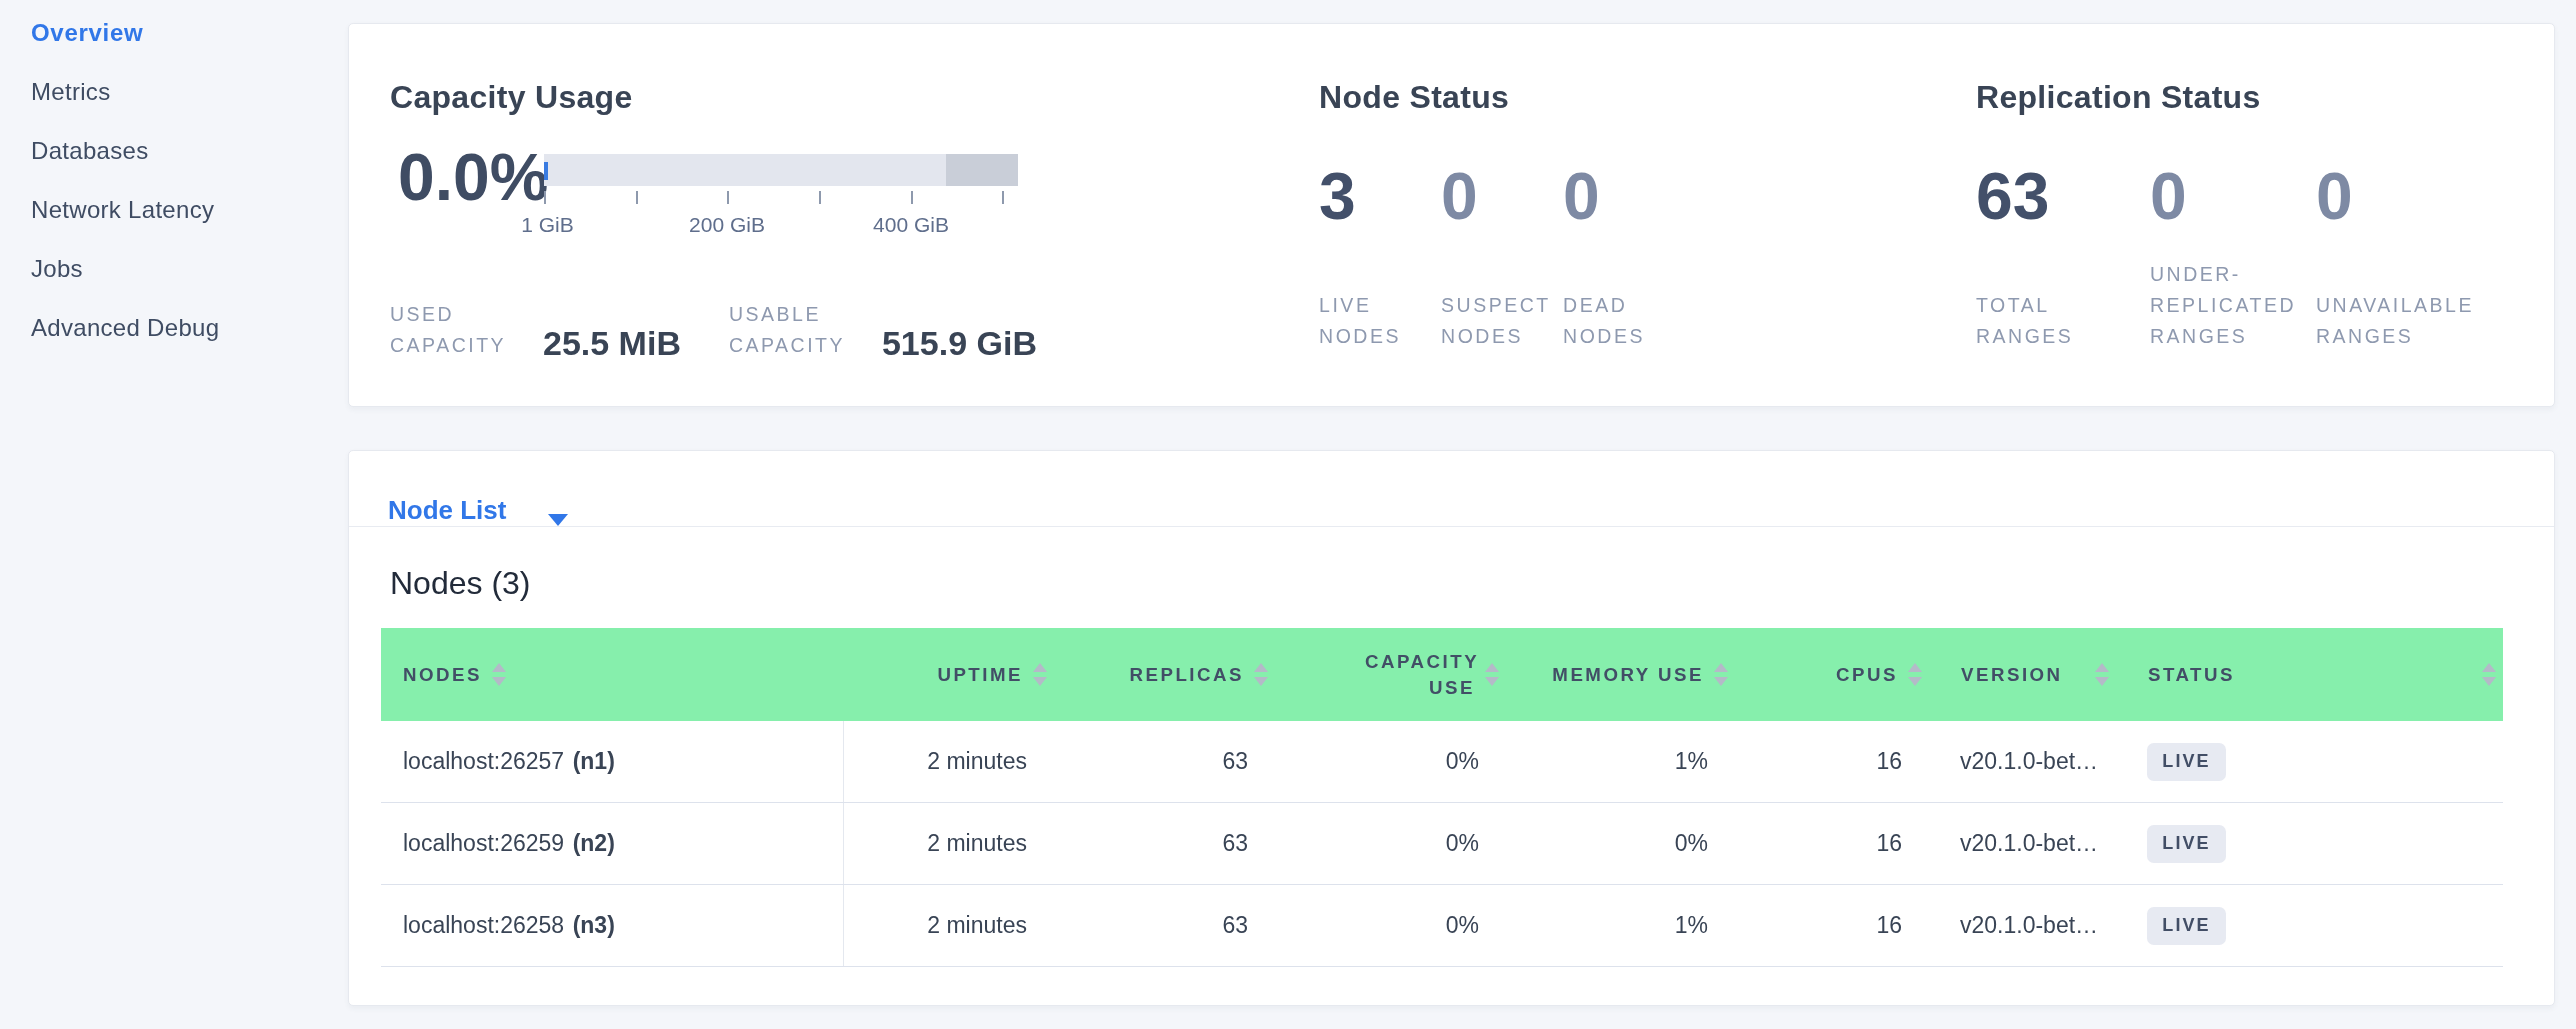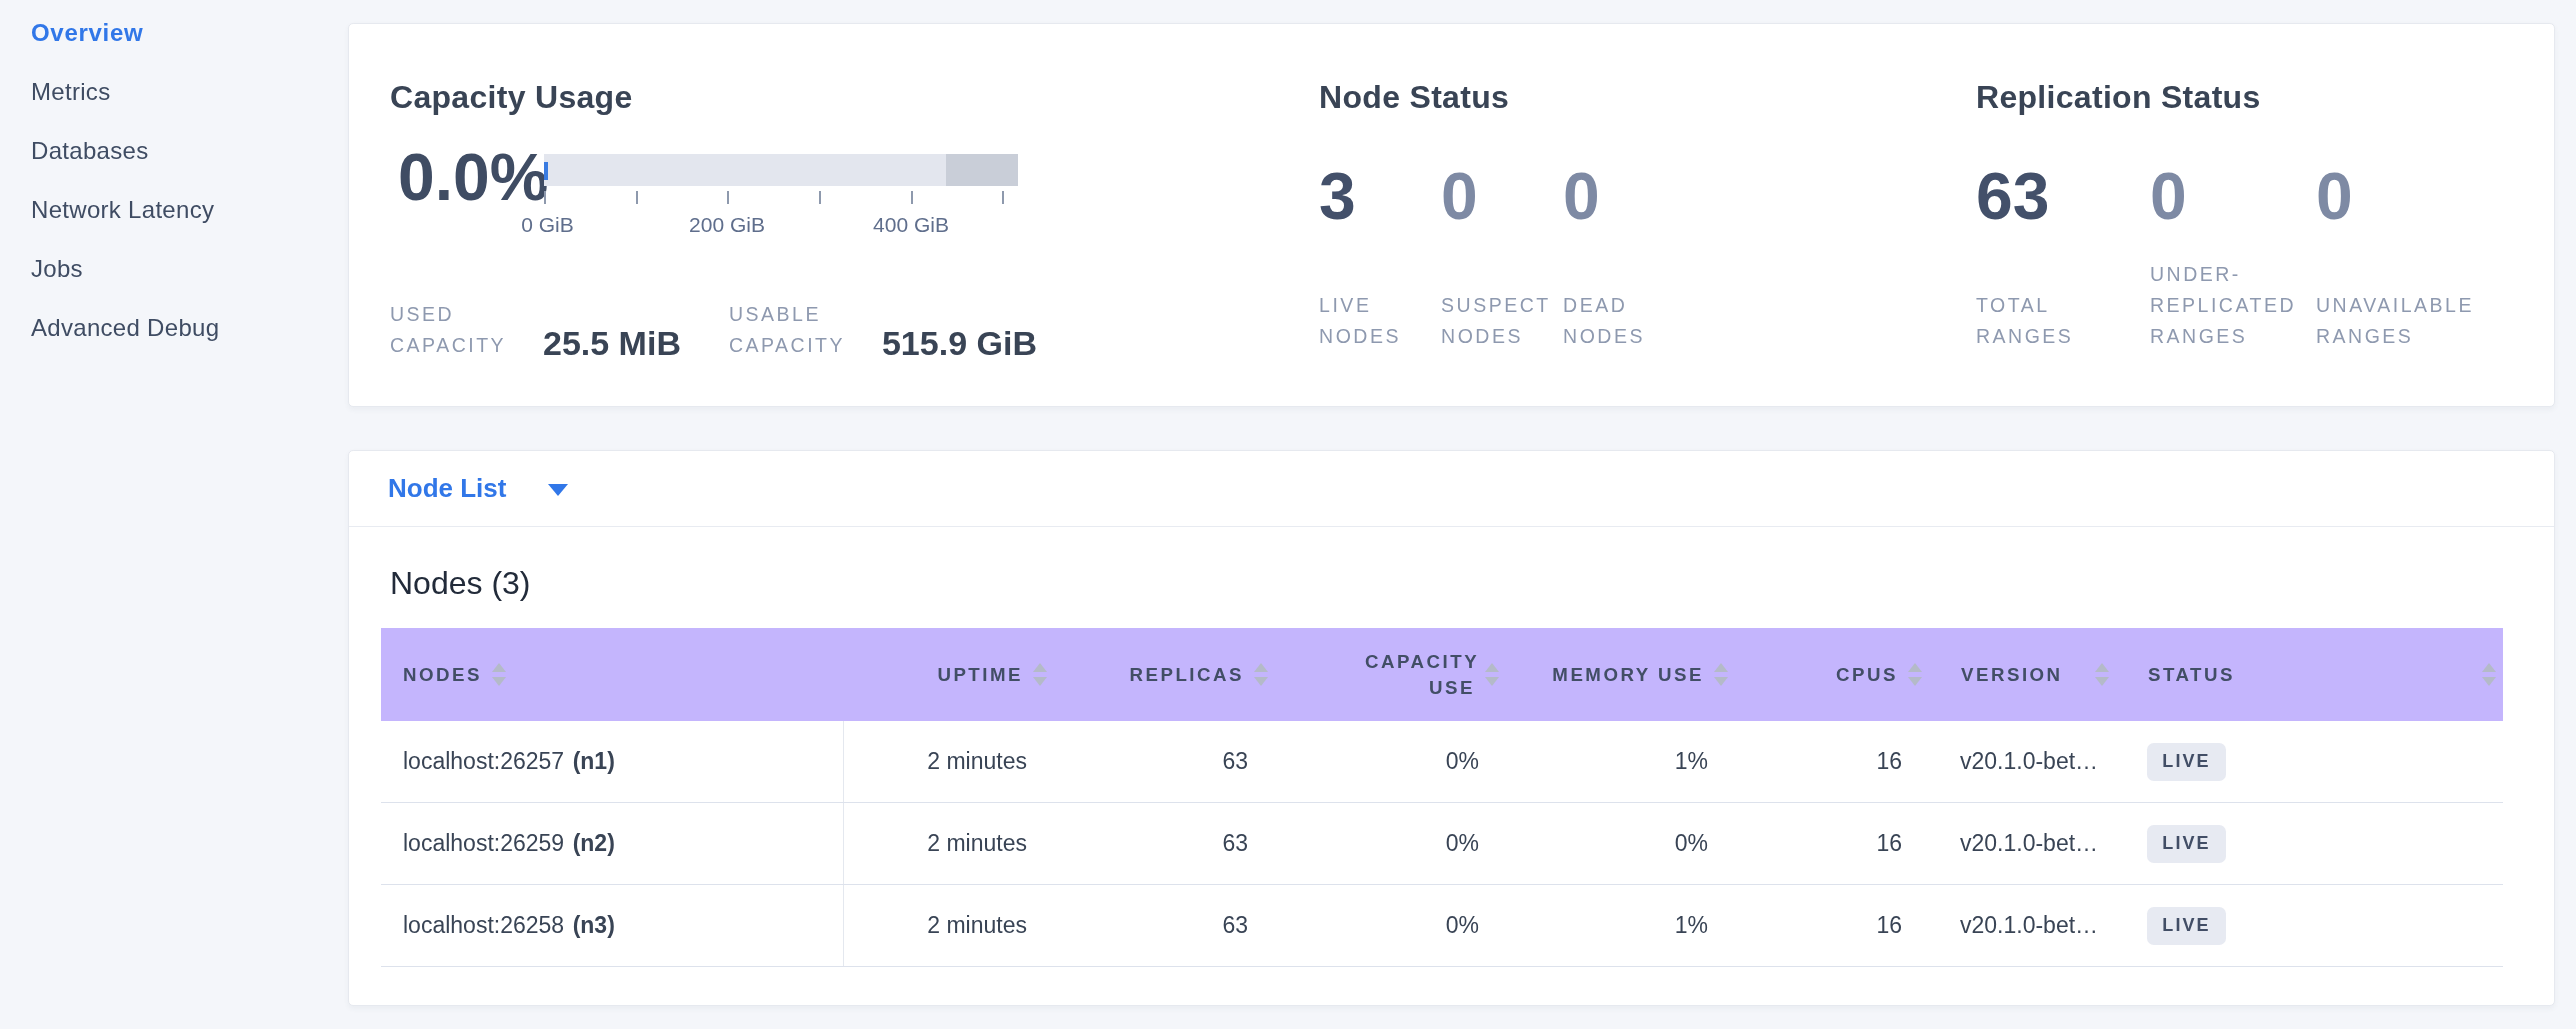--- a/index.html
+++ b/index.html
@@ -63,38 +63,38 @@
   .ns  .stat-col { width:122px; }
   .rep .stat-col:nth-child(1) { width:174px; }
   .rep .stat-col:nth-child(2) { width:166px; }
   .rep .stat-col:nth-child(3) { width:238px; }
   .big-num { font-size:66px; line-height:71px; font-weight:600; color:#43506a; }
   .big-num.muted { color:#7e8aa4; }
   .stat-col .stat-label { margin-top:auto; padding-right:17px; }
 
   
   .nl-header {
-    height:76px; display:flex; align-items:center;
+    height:76px; display:flex; align-items:flex-end;
     padding-left:39px; border-bottom:1.7px solid #e8ebf1; cursor:pointer;gap:16px;
   }
   .nl-label { font-size:26px; font-weight:600; color:#3177e8; }
   .caret {
     width:0; height:0; margin-left:25.5px; margin-top:3.4px;
     border-left:10.2px solid transparent; border-right:10.2px solid transparent;
     border-top:12.7px solid #3177e8;
   }
   .nodes-heading { margin:36px 0 24px 41px; font-size:32px; font-weight:500; color:#222b3a; line-height:41px; }
 
   .ntable { margin:0 53px 0 32px; width:2122px; font-size:23px; }
   .tr-head, .tr {
     display:grid;
     grid-template-columns:463px 210px 221px 231px 229px 194px 187px 1fr;
     align-items:center;
   }
-  .tr-head { height:93px; background:#c4b5fd; }
+  .tr-head { height:93px; background:#86efac; }
   .th {
     display:flex; align-items:center; justify-content:flex-end; gap:10.2px;
     font-size:18.7px; font-weight:bold; letter-spacing:2.5px; color:#424e66;
     cursor:pointer; padding-right:6.8px;
   }
   .th .lbl { text-align:right; line-height:25.5px; }
   .th.c-nodes { justify-content:flex-start; padding-left:22px; }
   .th.c-version, .th.c-status { justify-content:space-between; padding-left:32px; }
   .th.c-capuse .lbl { width:110px; }
   .sort { display:inline-flex; flex-direction:column; gap:4.2px; flex:none; }
@@ -140,21 +140,21 @@
         <div class="secondary" style="width: 15.2%; background: rgb(201, 206, 216);"></div>
         <div class="used-marker" style="background: rgb(58, 124, 225);"></div>
       </div>
       <div class="gauge-axis">
         <div class="tick t0"></div>
         <div class="tick t1"></div>
         <div class="tick t2"></div>
         <div class="tick t3"></div>
         <div class="tick t4"></div>
         <div class="tick t5"></div>
-        <div class="axis-label l0">0 GiB</div>
+        <div class="axis-label l0">1 GiB</div>
         <div class="axis-label l1">200 GiB</div>
         <div class="axis-label l2">400 GiB</div>
       </div>
     </div>
     <div class="cap-stats">
       <div class="cap-stat">
         <div class="stat-label">USED CAPACITY</div>
         <div class="stat-value">25.5 MiB</div>
       </div>
       <div class="cap-stat">

